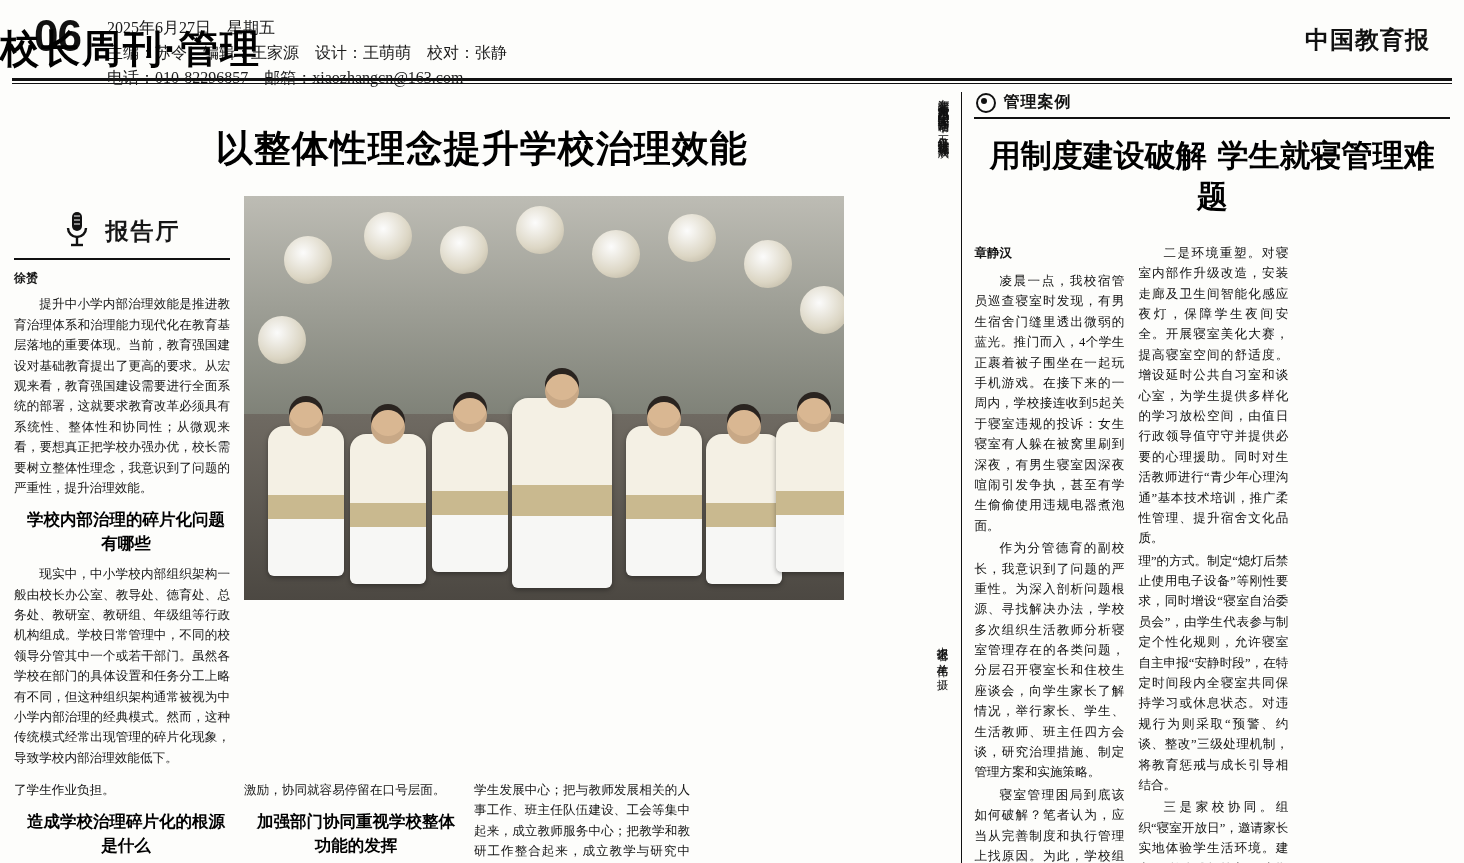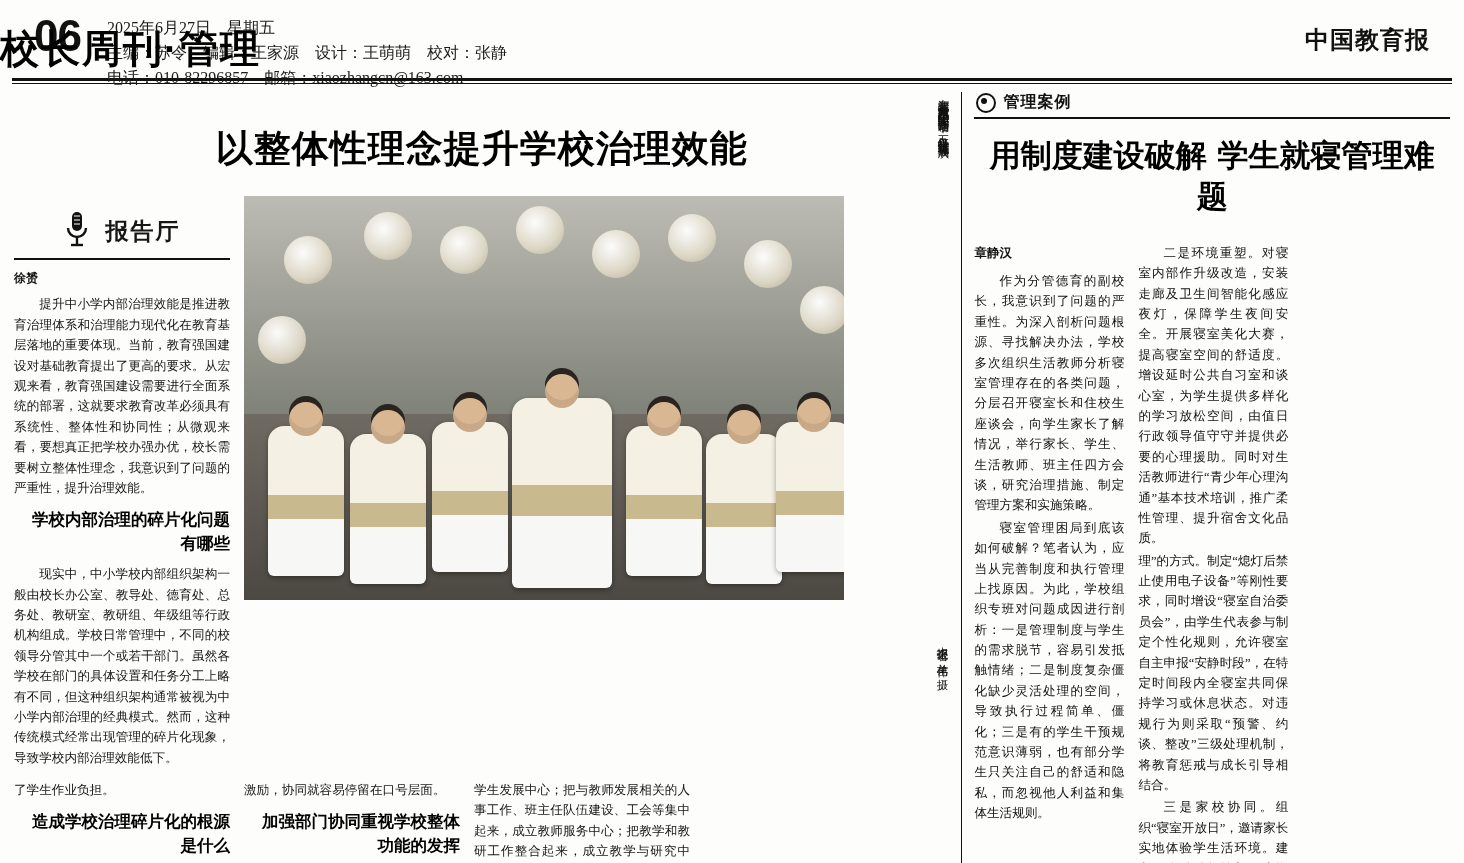--- a/index.html
+++ b/index.html
@@ -125,21 +125,21 @@
     text-align: justify;
     color: #161616;
   }
   .col p { margin: 0 0 2px 0; text-indent: 2em; }
   .col-1 { width: 216px; }
   .sec-head {
     font-family: "DejaVu Serif", "Liberation Serif", serif;
     font-weight: bold;
     font-size: 16.5px;
     line-height: 1.45;
-    text-align: right;
+    text-align: center;
     margin: 10px 0 8px 8px;
     text-indent: 0;
     color: #000;
   }
 
   
   .badge-row {
     display: flex;
     align-items: center;
     justify-content: center;
@@ -375,20 +375,21 @@
         <span class="case-label">管理案例</span>
       </div>
       <div class="case-rule"></div>
 
       <div class="right-headline">用制度建设破解
 学生就寝管理难题</div>
 
       <div class="right-cols">
         <div class="rcol">
           <div class="author">章静汉</div>
+          <p>凌晨一点，我校宿管员巡查寝室时发现，有男生宿舍门缝里透出微弱的蓝光。推门而入，4个学生正裹着被子围坐在一起玩手机游戏。在接下来的一周内，学校接连收到5起关于寝室违规的投诉：女生寝室有人躲在被窝里刷到深夜，有男生寝室因深夜喧闹引发争执，甚至有学生偷偷使用违规电器煮泡面。</p>
           <p>作为分管德育的副校长，我意识到了问题的严重性。为深入剖析问题根源、寻找解决办法，学校多次组织生活教师分析寝室管理存在的各类问题，分层召开寝室长和住校生座谈会，向学生家长了解情况，举行家长、学生、生活教师、班主任四方会谈，研究治理措施、制定管理方案和实施策略。</p>
           <p>寝室管理困局到底该如何破解？笔者认为，应当从完善制度和执行管理上找原因。为此，学校组织专班对问题成因进行剖析：一是管理制度与学生的需求脱节，容易引发抵触情绪；二是制度复杂僵化缺少灵活处理的空间，导致执行过程简单、僵化；三是有的学生干预规范意识薄弱，也有部分学生只关注自己的舒适和隐私，而忽视他人利益和集体生活规则。</p>
 
         </div>
         <div class="rcol">
           <p>二是环境重塑。对寝室内部作升级改造，安装走廊及卫生间智能化感应夜灯，保障学生夜间安全。开展寝室美化大赛，提高寝室空间的舒适度。增设延时公共自习室和谈心室，为学生提供多样化的学习放松空间，由值日行政领导值守守并提供必要的心理援助。同时对生活教师进行“青少年心理沟通”基本技术培训，推广柔性管理、提升宿舍文化品质。</p>
           <p style="text-indent:0">理”的方式。制定“熄灯后禁止使用电子设备”等刚性要求，同时增设“寝室自治委员会”，由学生代表参与制定个性化规则，允许寝室自主申报“安静时段”，在特定时间段内全寝室共同保持学习或休息状态。对违规行为则采取“预警、约谈、整改”三级处理机制，将教育惩戒与成长引导相结合。</p>
           <p>三是家校协同。组织“寝室开放日”，邀请家长实地体验学生活环境。建立“住校生成长档案”，定期向家长反馈学生表现。构建“家庭沟通工作坊”机制，邀请专家引导家长在尊重孩子独立性的同时更有效的教育。</p>
 
         </div>

